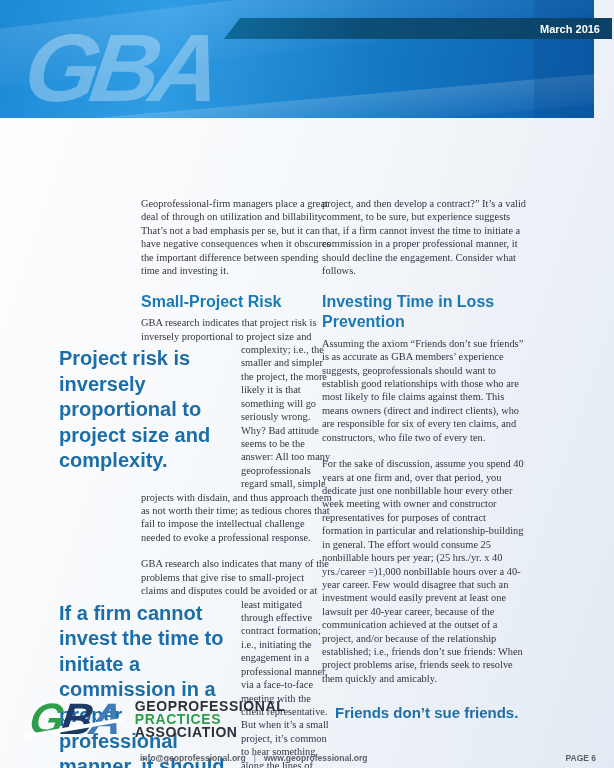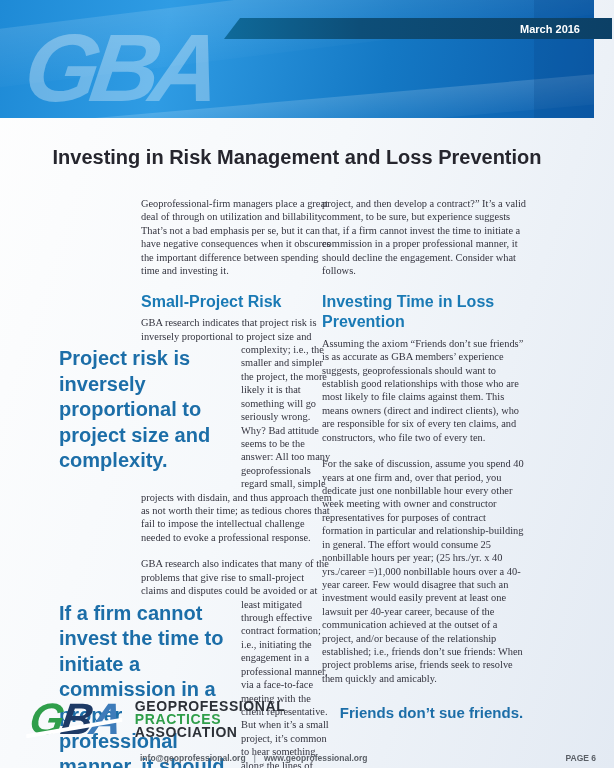--- a/index.html
+++ b/index.html
@@ -29,21 +29,21 @@
   .banner-title {
     position:absolute; left:196px; top:60px; z-index:2;
     font-family:"Liberation Sans", sans-serif; font-size:34px; letter-spacing:1px;
     color:#ffffff; text-shadow:0 1px 2px rgba(0,40,90,0.25);
   }
   .date-bar {
     position:absolute; top:18px; left:224px; width:388px; height:21px; z-index:3;
     background:linear-gradient(90deg,#0f6a9a 0%,#0d4e78 35%,#0c4066 100%);
     clip-path:polygon(16px 0, 100% 0, 100% 100%, 0 100%);
     display:flex; align-items:center; justify-content:flex-end;
-    padding-right:32px; box-sizing:border-box;
+    padding-right:12px; box-sizing:border-box;
   }
   .date-bar span {
     font-family:"Liberation Sans", sans-serif; font-size:11px; font-weight:bold; color:#ffffff;
   }
 
   
   .doc-title {
     position:absolute; top:146px; left:0; width:594px; margin:0; text-align:center;
     font-family:"Liberation Sans", sans-serif; font-size:20px; font-weight:bold; color:#26262e;
   }
@@ -57,21 +57,21 @@
     font-family:"Liberation Sans", sans-serif; font-size:16px; font-weight:bold;
     color:#1a7ab5; margin:14px 0 4px 0;
   }
   .pull-quote {
     float:left; width:172px; margin:3px 10px 6px -82px;
     font-family:"Liberation Sans", sans-serif; font-weight:bold;
     font-size:20px; line-height:1.28; color:#1c6ea8;
   }
   .closing-quote {
     font-family:"Liberation Sans", sans-serif; font-weight:bold;
-    font-size:15px; color:#1c6ea8; margin:18px 0 0 13px;text-align:center;
+    font-size:15px; color:#1c6ea8; margin:18px 0 0 13px;
   }
 
   
   .footer { position:absolute; left:0; top:695px; width:614px; height:73px; }
   .logo-row { position:absolute; left:30px; top:2px; display:flex; align-items:center; }
   .logo-letters {
     position:relative; font-family:"Liberation Sans", sans-serif; font-weight:bold;
     font-style:italic; font-size:44px; line-height:1; letter-spacing:-3px;
     transform:skewX(-8deg); padding-right:6px;
   }
@@ -103,21 +103,20 @@
     <div class="streak s1"></div>
     <div class="streak s2"></div>
     <div class="streak s3"></div>
     <div class="watermark">GBA</div>
   </header>
 
   <div class="date-bar">
     <span>March 2016</span>
   </div>
 
-  <h1 class="doc-title">Investing in Risk Management and Loss Prevention</h1>
 
   <section class="col col-left">
     <p class="body-para"><span>Geoprofessional-firm managers place a great deal of through on utilization and billability. That’s not a bad emphasis per se, but it can have negative consequences when it obscures the important difference between spending time and investing it.</span></p>
 
     <h2 class="section-heading">Small-Project Risk</h2>
 
     <p class="body-para">
       <span>GBA research indicates that project risk is inversely proportional to project size and complexity; i.e.,</span>
       <span class="pull-quote">Project risk is inversely proportional to project size and complexity.</span>
       <span>the smaller and simpler the project, the more likely it is that something will go seriously wrong. Why? Bad attitude seems to be the answer: All too many geoprofessionals regard small, simple projects with disdain, and thus approach them as not worth their time; as tedious chores that fail to impose the intellectual challenge needed to evoke a professional response.</span>

